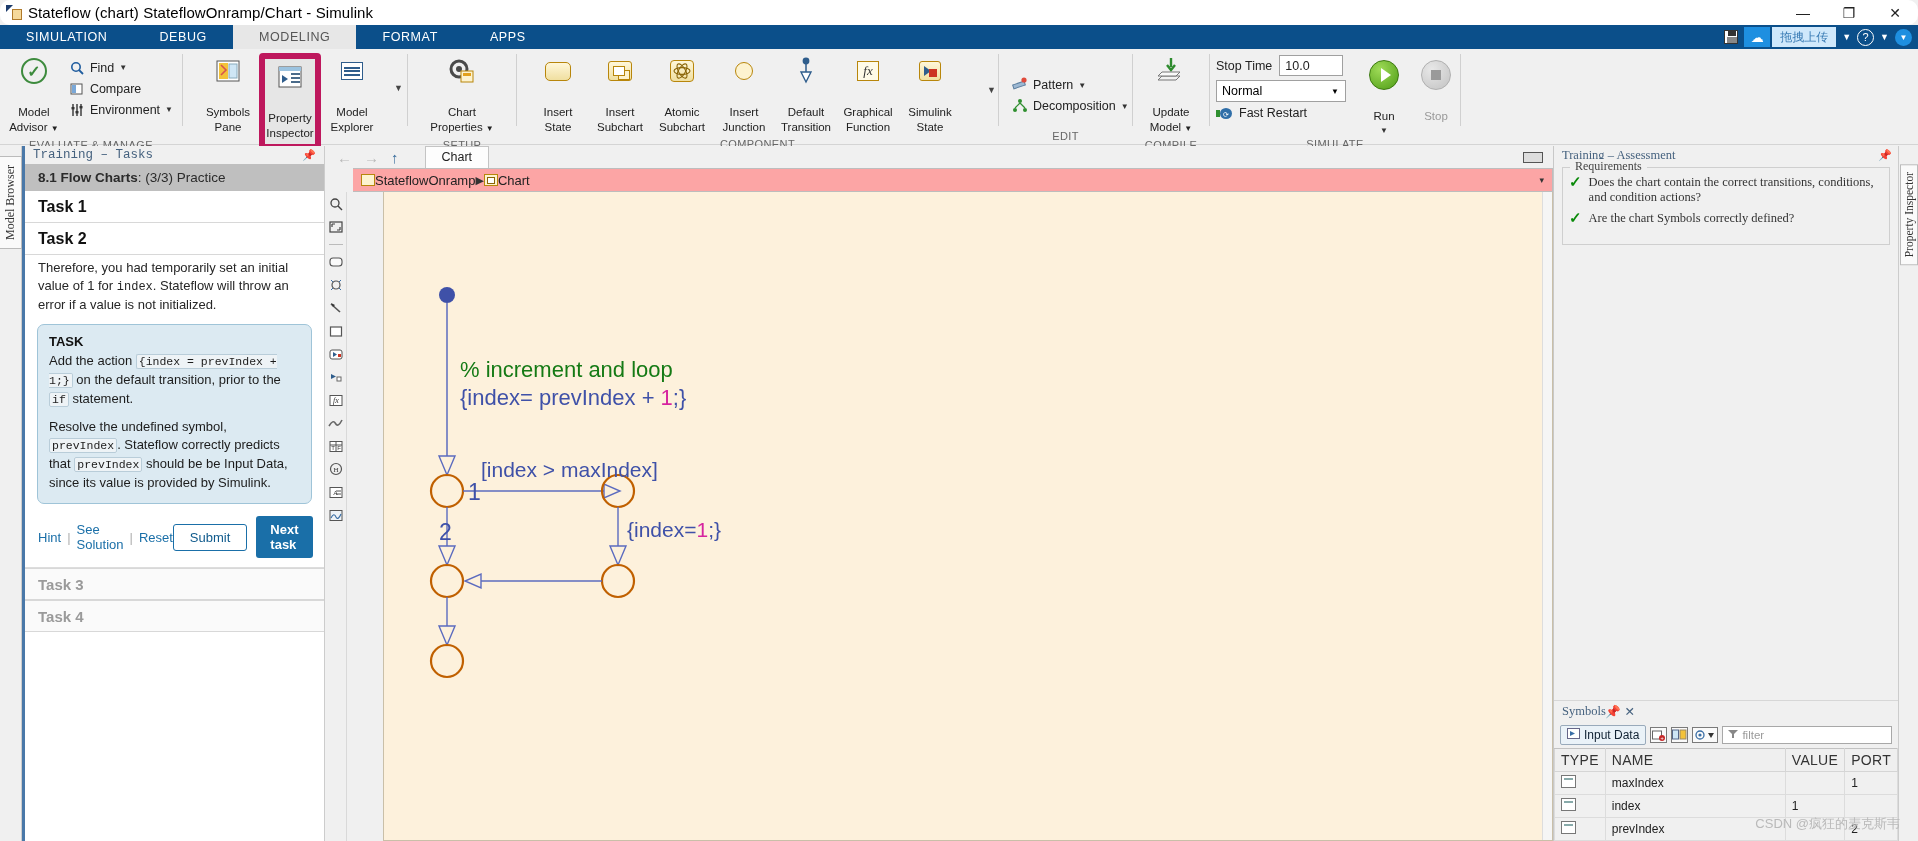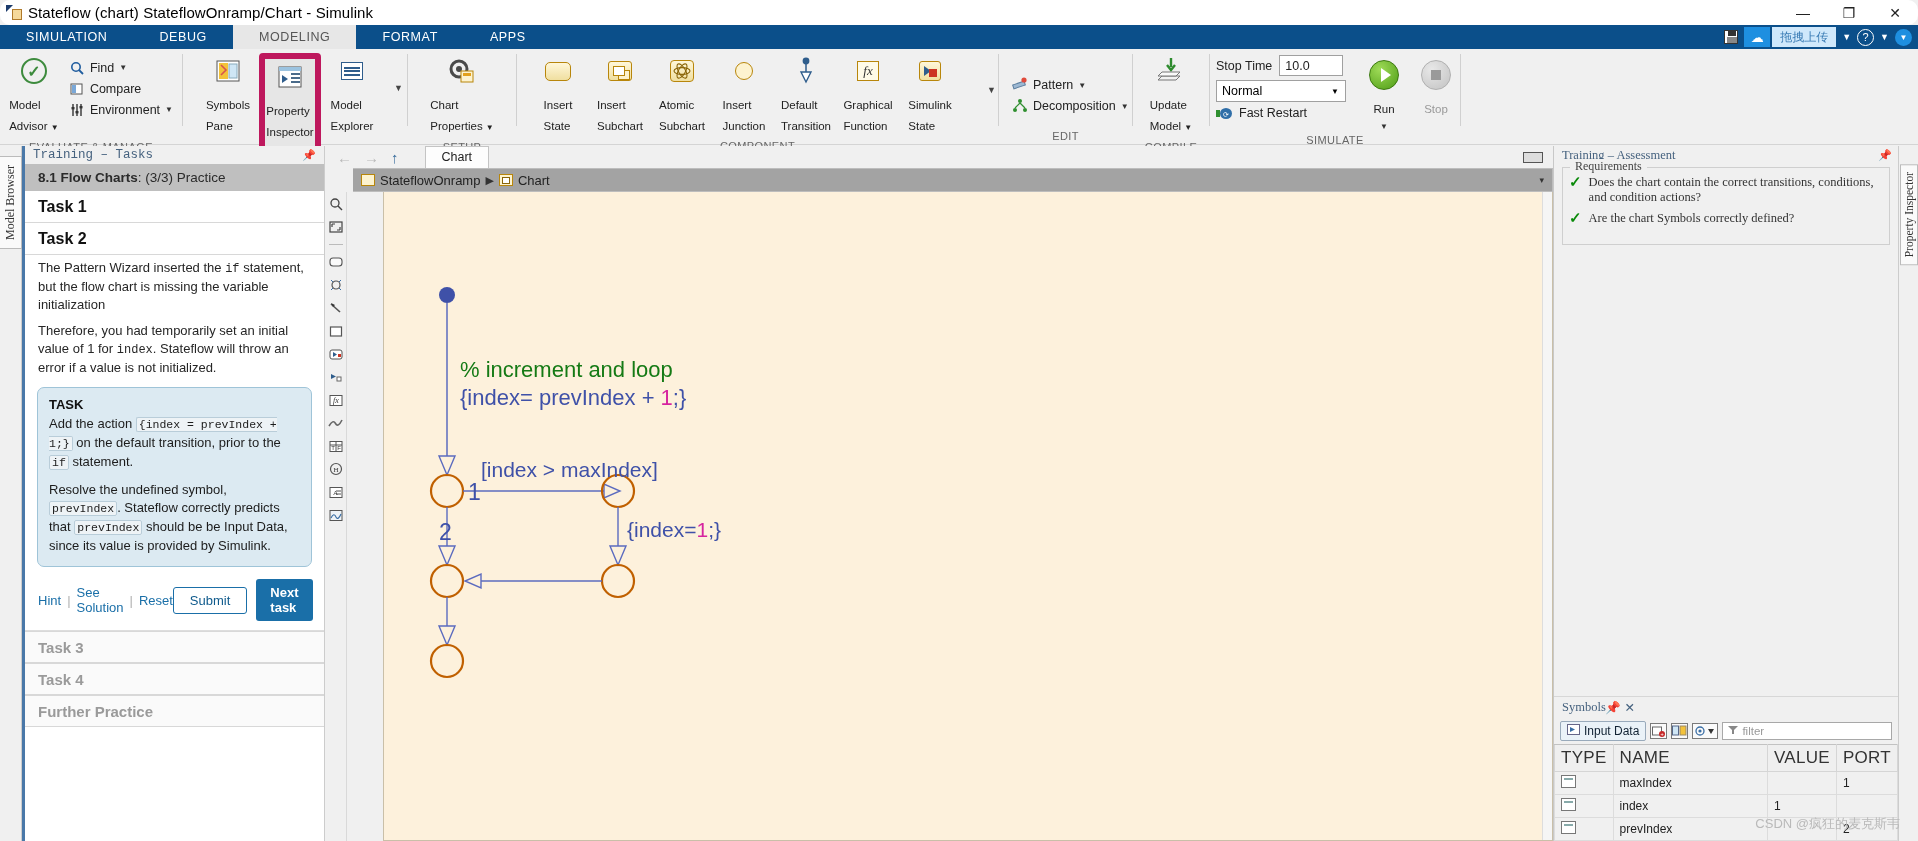--- a/index.html
+++ b/index.html
@@ -53,21 +53,21 @@
   .rgroup { display:flex; flex-direction:column; position:relative; }
   .rgroup > .rbody { flex:1; display:flex; align-items:flex-start; padding:4px 6px 0 6px; }
   .rgroup > .rlabel {
     height:16px; text-align:center; font-size:11px; color:#666; letter-spacing:.4px;
     display:flex; align-items:center; justify-content:center;
   }
   .rsep { width:1px; background:#d0d0d0; margin:5px 0 18px 0; }
 
   .bigbtn { width:62px; display:flex; flex-direction:column; align-items:center; padding:3px 2px; cursor:default; }
   .bigbtn .ico { height:30px; display:flex;align-items:center;justify-content:center; }
-  .bigbtn .lbl { font-size:11.5px; color:#222; text-align:left; line-height:21px; margin-top:9px;}
+  .bigbtn .lbl { font-size:11.5px; color:#222; text-align:center; line-height:15px; margin-top:19px;}
   .bigbtn.sel { background:#e6e6e6; border:6px solid #be185d; border-radius:4px; }
 
   .smallrow { display:flex; align-items:center; gap:5px; height:21px; padding:0 3px; font-size:12.5px; color:#222; }
   .smallrow .ic { width:16px;height:16px;display:flex;align-items:center;justify-content:center;flex:none;}
   .caret { font-size:8px; color:#333; }
 
   .chk-circle { width:26px;height:26px;border-radius:50%;border:2.5px solid #3d8b3d; display:flex;align-items:center;justify-content:center;color:#3d8b3d;font-size:16px;font-weight:bold;}
   .ico-lines { width:22px;height:18px;border:1px solid #2f5d8c;background:#fff;display:flex;flex-direction:column;justify-content:space-evenly;padding:2px;}
   .ico-lines i{display:block;height:2px;background:#2f5d8c;}
 
@@ -134,21 +134,21 @@
   .btn-filled { margin-left:9px; background:#1a6fa8; color:#fff; font-size:13px; font-weight:bold; padding:6px 14px; border-radius:3px; cursor:pointer;}
 
   
   .canvascol { flex:1; display:flex; flex-direction:column; background:#f0f0f0; min-width:0; }
   .ctoolrow { height:22px; display:flex; align-items:center; gap:12px; padding-left:12px; background:#f0f0f0; position:relative;}
   .navic { color:#3c6f9e; font-size:15px; }
   .navic.dim { color:#b8b8b8; }
   .chart-tab { margin-left:14px; background:#fdfdfd; border:1px solid #c4c4c4; border-bottom:none; font-size:12.5px; padding:3px 16px 4px 16px; color:#222;}
   .kbd-ic { position:absolute; right:10px; width:20px;height:11px;border:1px solid #555;background:#ddd;}
 
-  .breadcrumb { height:24px; background:#a3a3a3; border:1px solid #bdbdbd; border-left:0; margin-left:28px; display:flex; align-items:center; padding:8px 8px; gap:5px; font-size:13px; color:#222; position:relative;}
+  .breadcrumb { height:24px; background:#fca5a5; border:1px solid #bdbdbd; border-left:0; margin-left:28px; display:flex; align-items:center; padding:8px 8px; font-size:13px; color:#222; position:relative;}
   .bc-ico { width:14px;height:12px;border:1px solid #b8860b;background:#fdf3cf; flex:none; position:relative;}
   .bc-ico2 { width:14px;height:12px;border:1px solid #b8860b;background:#fdf3cf; flex:none; position:relative;}
   .bc-ico2:after{content:"";position:absolute;left:2px;top:2px;width:6px;height:5px;border:1px solid #8a6508;background:#fff;}
   .bc-sep { color:#333; font-size:11px; }
   .bc-caret { position:absolute; right:8px; font-size:9px; color:#333;}
 
   .canvasarea { flex:1; display:flex; min-height:0; }
   .ltools { width:22px; background:#f0f0f0; display:flex; flex-direction:column; align-items:center; padding-top:4px; gap:7px; border-right:1px solid #d9d9d9;}
   .ltools .ti { width:16px;height:16px; display:flex;align-items:center;justify-content:center; color:#444; font-size:11px;}
   .ltool-div { width:14px; height:1px; background:#bbb; margin:2px 0;}
@@ -170,21 +170,21 @@
 
   .rspacer { flex:1; }
 
   .sym-head { height:22px; display:flex; align-items:center; padding:0 8px; font-family:"Liberation Serif",serif; font-size:12.5px; color:#46627f; position:relative; border-top:1px solid #d7d7d7;}
   .symtools { height:26px; display:flex; align-items:center; gap:4px; padding:0 6px; }
   .pill { display:flex; align-items:center; gap:4px; border:1px solid #9ab; background:#eaf2f8; padding:2px 6px; font-size:12px; color:#123; border-radius:2px;}
   .tiny-ic { width:17px;height:16px;border:1px solid #7a7a7a;background:#fafafa;display:flex;align-items:center;justify-content:center;font-size:9px;color:#333;}
   .filterbox { flex:1; height:18px; border:1px solid #a8a8a8; background:#fff; display:flex; align-items:center; gap:4px; padding:0 5px; font-size:11.5px; color:#9a9a9a;}
 
   table.symtab { width:100%; border-collapse:collapse; font-size:12px; }
-  table.symtab th { background:#efefef; border:1px solid #d5d5d5; border-top:1px solid #c2c2c2; text-align:left; font-weight:normal; color:#333; padding:3px 6px; font-size:17px; letter-spacing:.3px;}
+  table.symtab th { background:#efefef; border:1px solid #d5d5d5; border-top:1px solid #c2c2c2; text-align:left; font-weight:normal; color:#333; padding:3px 6px; font-size:14px; letter-spacing:.3px;}
   table.symtab td { border:1px solid #dcdcdc; padding:3px 6px; color:#222; height:22px;}
   .sym-ico { width:15px;height:13px;border:1px solid #777;background:#fff; display:inline-block; position:relative;}
   .sym-ico:after{content:"";position:absolute;left:2px;top:2px;right:2px;height:2px;background:#8aa;}
 
   
   .farrail { width:20px; background:#f0f0f0; border-left:1px solid #ccc; display:flex; align-items:flex-start; justify-content:center; padding-top:18px;}
   .farrail .vtext { writing-mode:vertical-rl; transform:rotate(180deg); font-family:"Liberation Serif",serif; font-size:11.5px; color:#333; border:1px solid #bbb; background:#fafafa; padding:7px 2px;}
 
   .watermark { position:absolute; right:18px; bottom:8px; font-size:13px; color:#b9b9b9; }
 
@@ -506,23 +506,20 @@
       <div class="lp-sub">
         <b>8.1 Flow Charts</b>
         <span>:  (3/3) Practice</span>
       </div>
 
       <div class="lp-body">
         <div class="task-head">Task 1</div>
         <div class="task-head">Task 2</div>
 
         <div class="para">
-          <span>The Pattern Wizard inserted the </span><span class="mono">if</span><span> statement, but the flow chart is missing the variable initialization</span>
-        </div>
-        <div class="para">
           <span>Therefore, you had temporarily set an initial value of 1 for </span><span class="mono">index</span><span>. Stateflow will throw an error if a value is not initialized.</span>
         </div>
 
         <div class="taskbox">
           <div class="tb-title">TASK</div>
           <p>
             <span>Add the action </span><span class="chip">{index = prevIndex + 1;}</span><span> on the default transition, prior to the </span><span class="chip">if</span><span> statement.</span>
           </p>
           <p>
             <span>Resolve the undefined symbol, </span><span class="chip">prevIndex</span><span>. Stateflow correctly predicts that </span><span class="chip">prevIndex</span><span> should be be Input Data, since its value is provided by Simulink.</span>
@@ -534,21 +531,20 @@
           <span class="sepbar">|</span>
           <span class="lnk">See Solution</span>
           <span class="sepbar">|</span>
           <span class="lnk">Reset</span>
           <span class="btn-outline">Submit</span>
           <span class="btn-filled">Next task</span>
         </div>
 
         <div class="task-head dim">Task 3</div>
         <div class="task-head dim">Task 4</div>
-        <div class="task-head dim">Further Practice</div>
       </div>
     </div>
 
     <div class="canvascol">
       <div class="ctoolrow">
         <span class="navic dim">←</span>
         <span class="navic dim">→</span>
         <span class="navic">↑</span>
         <span class="chart-tab">Chart</span>
         <span class="kbd-ic"></span>

